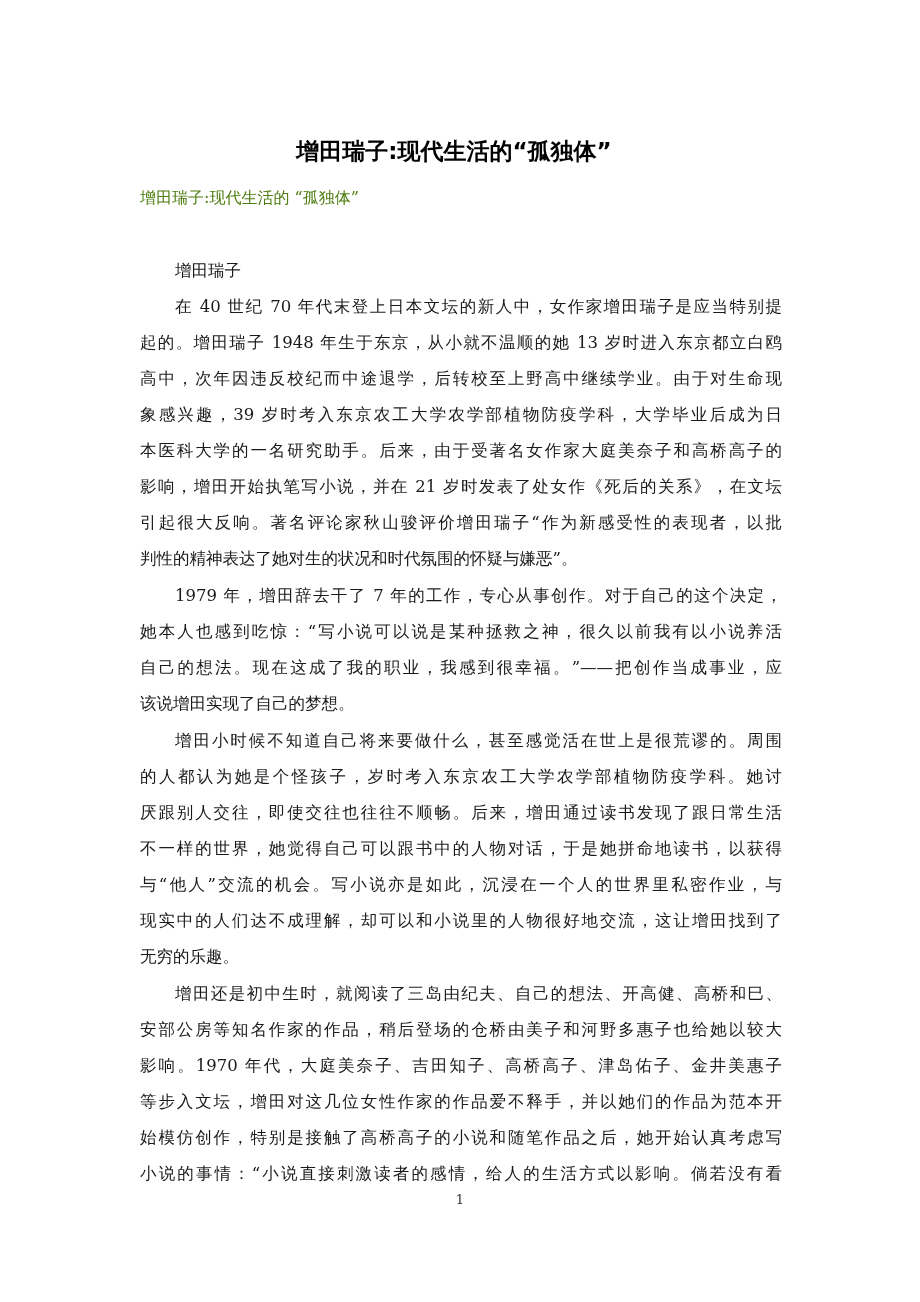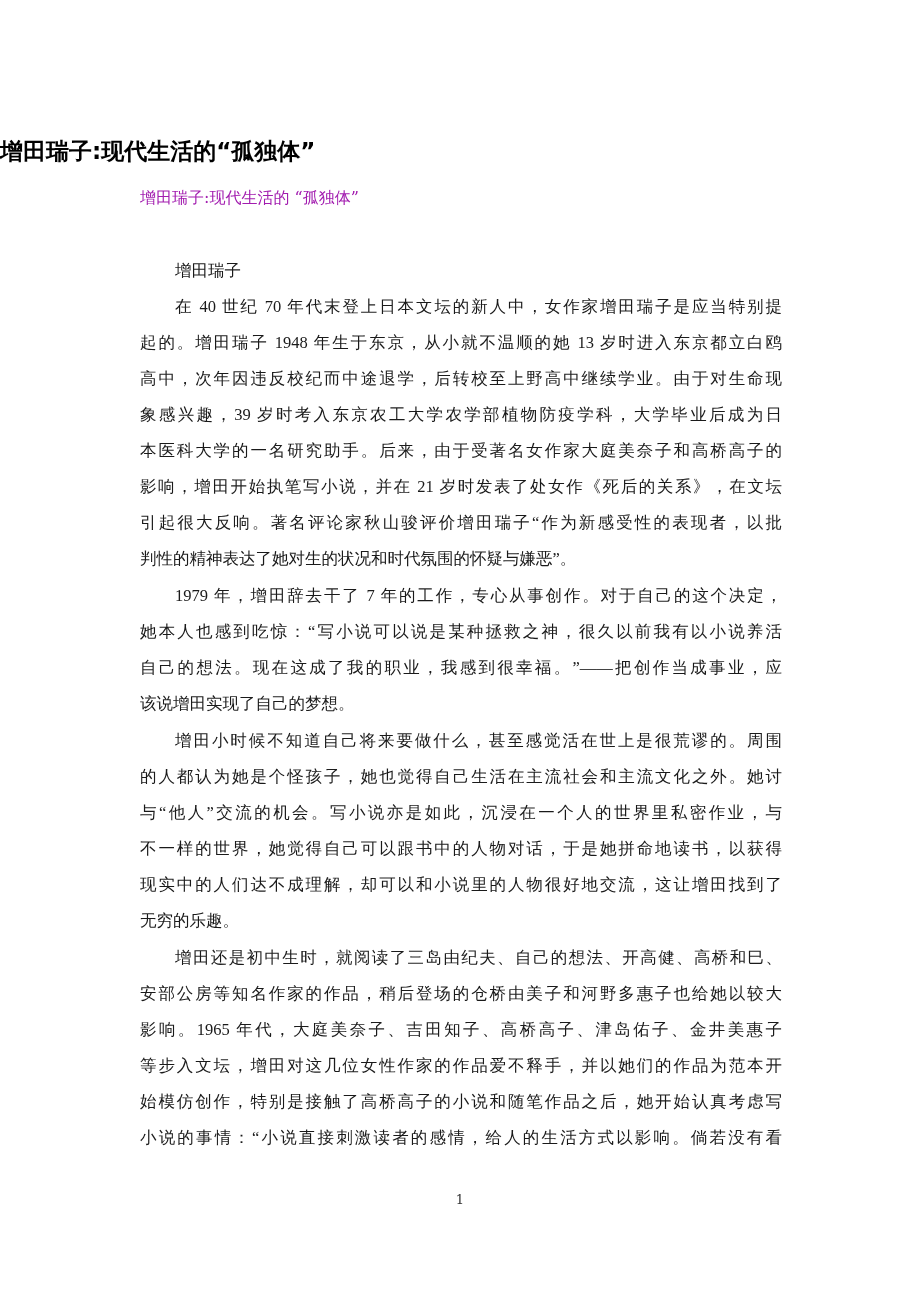--- a/index.html
+++ b/index.html
@@ -1,25 +1,25 @@
 <!DOCTYPE html>
 <html><head>
 <meta charset="utf-8">
 <style>
   html, body { margin: 0; padding: 0; background: #ffffff; }
   body { width: 920px; height: 1302px; position: relative; overflow: hidden;
          font-family: "DejaVu Serif", "Liberation Serif", serif; color: #111; }
   .page { position: absolute; left: 0; top: 0; width: 920px; height: 1302px; background: #fff; }
-  .title { position: absolute; top: 136px; left: 0; width: 908px; text-align: left;
+  .title { position: absolute; top: 136px; left: 0; width: 908px; text-align: center;
            font-family: "DejaVu Sans", "Liberation Sans", sans-serif; font-weight: bold;
            font-size: 23px; letter-spacing: 0px; color: #000; }
-  .subtitle { position: absolute; top: 188px; left: 140px; font-size: 16px; color: #a21caf; }
+  .subtitle { position: absolute; top: 188px; left: 140px; font-size: 16px; color: #4d7c0f; }
   .body { position: absolute; left: 140px; top: 257px; width: 642px; }
   .line { display: block; height: 36px; line-height: 28px; font-size: 16.5px; white-space: nowrap;
-          text-align: justify; text-align-last: justify; color: #1a1a1a; font-family: Liberation Serif, serif; }
+          text-align: justify; text-align-last: justify; color: #1a1a1a; }
   .line.last { text-align-last: left; }
   .line.indent { padding-left: 35px; }
   .pgap { height: 1px; }
   .pagenum { position: absolute; top: 1192px; left: 0; width: 920px; text-align: center;
              font-size: 13px; color: #333; }
 </style>
 </head>
 <body>
 
 <div class="page">
@@ -44,32 +44,33 @@
     <div>
       <span class="line indent">1979 年，增田辞去干了 7 年的工作，专心从事创作。对于自己的这个决定，</span>
       <span class="line">她本人也感到吃惊：“写小说可以说是某种拯救之神，很久以前我有以小说养活</span>
       <span class="line">自己的想法。现在这成了我的职业，我感到很幸福。”——把创作当成事业，应</span>
       <span class="line last">该说增田实现了自己的梦想。</span>
     </div>
     <div class="pgap"></div>
 
     <div>
       <span class="line indent">增田小时候不知道自己将来要做什么，甚至感觉活在世上是很荒谬的。周围</span>
-      <span class="line">的人都认为她是个怪孩子，她也觉得自己生活在主流社会和主流文化之外。她讨</span>
+      <span class="line">的人都认为她是个怪孩子，岁时考入东京农工大学农学部植物防疫学科。她讨</span>
+      <span class="line">厌跟别人交往，即使交往也往往不顺畅。后来，增田通过读书发现了跟日常生活</span>
+      <span class="line">不一样的世界，她觉得自己可以跟书中的人物对话，于是她拼命地读书，以获得</span>
       <span class="line">与“他人”交流的机会。写小说亦是如此，沉浸在一个人的世界里私密作业，与</span>
-      <span class="line">不一样的世界，她觉得自己可以跟书中的人物对话，于是她拼命地读书，以获得</span>
       <span class="line">现实中的人们达不成理解，却可以和小说里的人物很好地交流，这让增田找到了</span>
       <span class="line last">无穷的乐趣。</span>
     </div>
     <div class="pgap"></div>
 
     <div>
       <span class="line indent">增田还是初中生时，就阅读了三岛由纪夫、自己的想法、开高健、高桥和巳、</span>
       <span class="line">安部公房等知名作家的作品，稍后登场的仓桥由美子和河野多惠子也给她以较大</span>
-      <span class="line">影响。1965 年代，大庭美奈子、吉田知子、高桥高子、津岛佑子、金井美惠子</span>
+      <span class="line">影响。1970 年代，大庭美奈子、吉田知子、高桥高子、津岛佑子、金井美惠子</span>
       <span class="line">等步入文坛，增田对这几位女性作家的作品爱不释手，并以她们的作品为范本开</span>
       <span class="line">始模仿创作，特别是接触了高桥高子的小说和随笔作品之后，她开始认真考虑写</span>
       <span class="line">小说的事情：“小说直接刺激读者的感情，给人的生活方式以影响。倘若没有看</span>
     </div>
   </div>
 
   <div class="pagenum">1</div>
 </div>
 
 </body></html>

